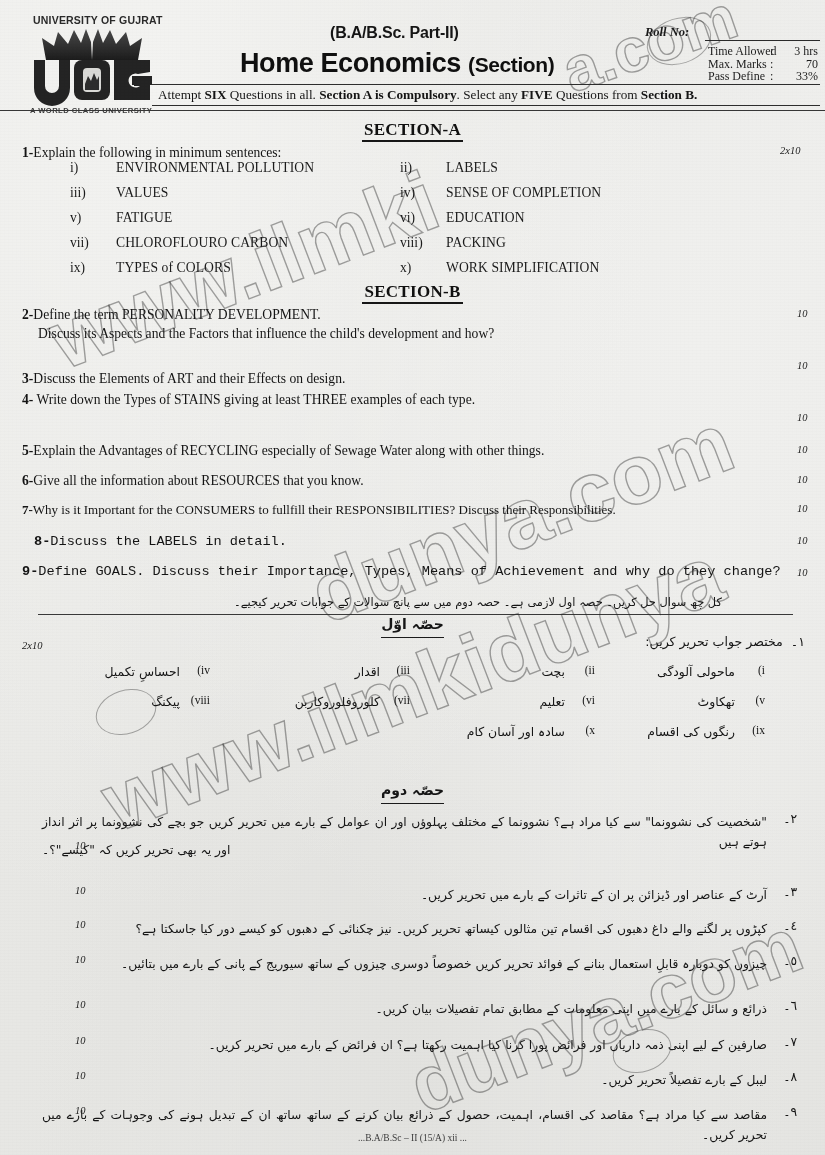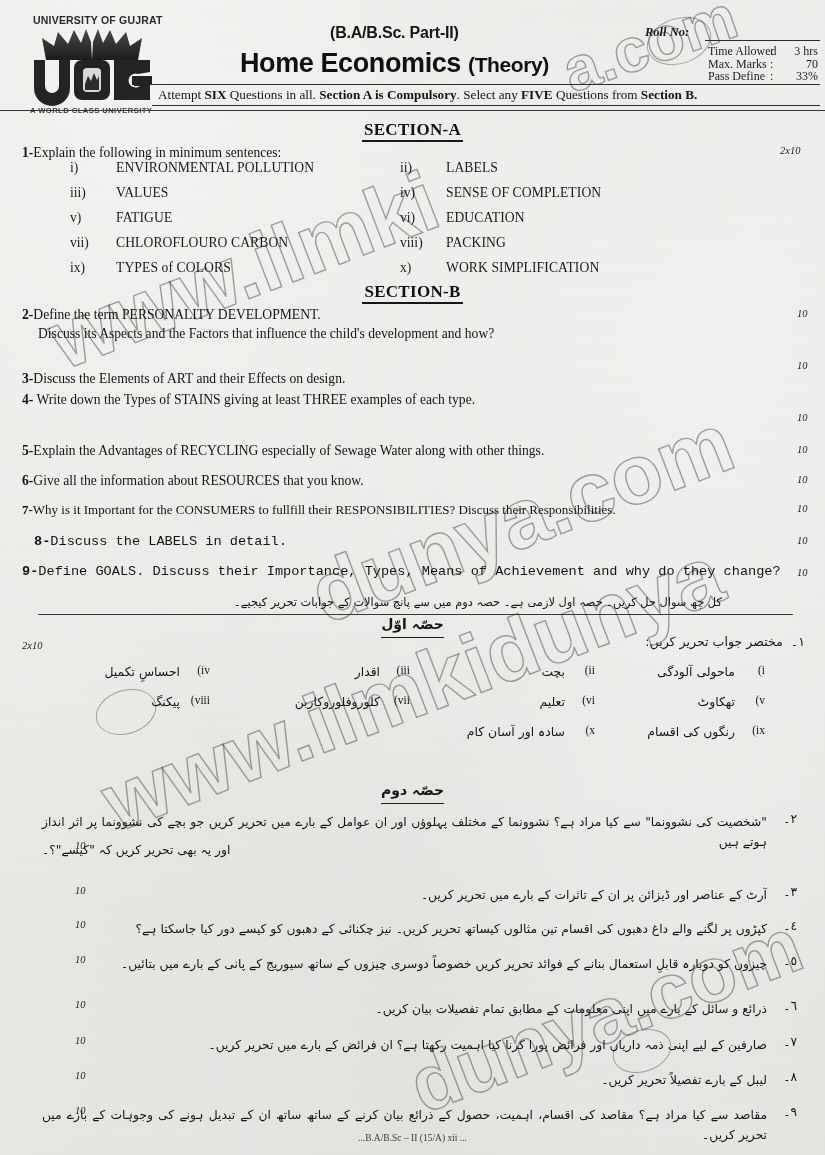--- a/index.html
+++ b/index.html
@@ -195,21 +195,21 @@
         <rect x="104" y="50" width="20" height="9" fill="#242424"></rect>
       </svg>
     </div>
 
     <div class="tagline">A WORLD CLASS UNIVERSITY</div>
 
     <div class="course-line">(B.A/B.Sc. Part-II)</div>
 
     <div class="subject">
       <span>Home Economics</span>
-      <span class="thr">(Theory)</span>
+      <span class="thr">(Section)</span>
     </div>
 
     <div class="roll">Roll No:</div>
     <div class="roll-rule"></div>
 
     <div class="marksbox">
       <div class="row">
         <span class="k">Time Allowed</span>
         <span class="c">:</span>
         <span class="v">3 hrs</span>

